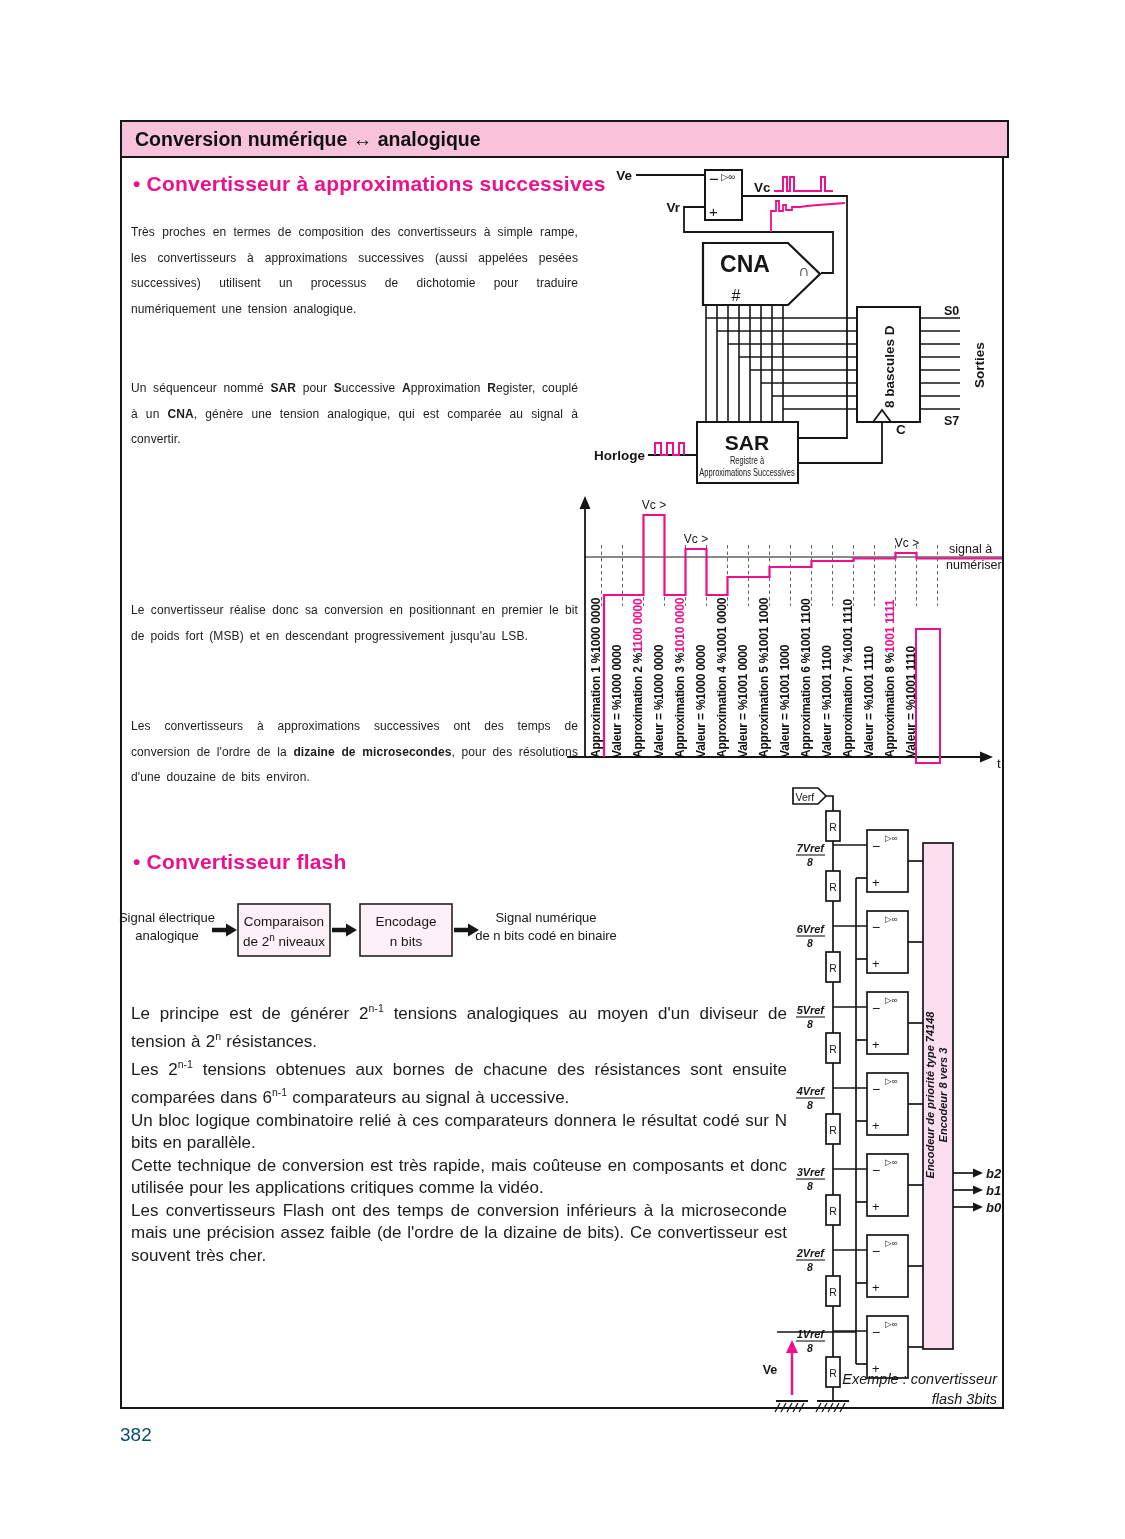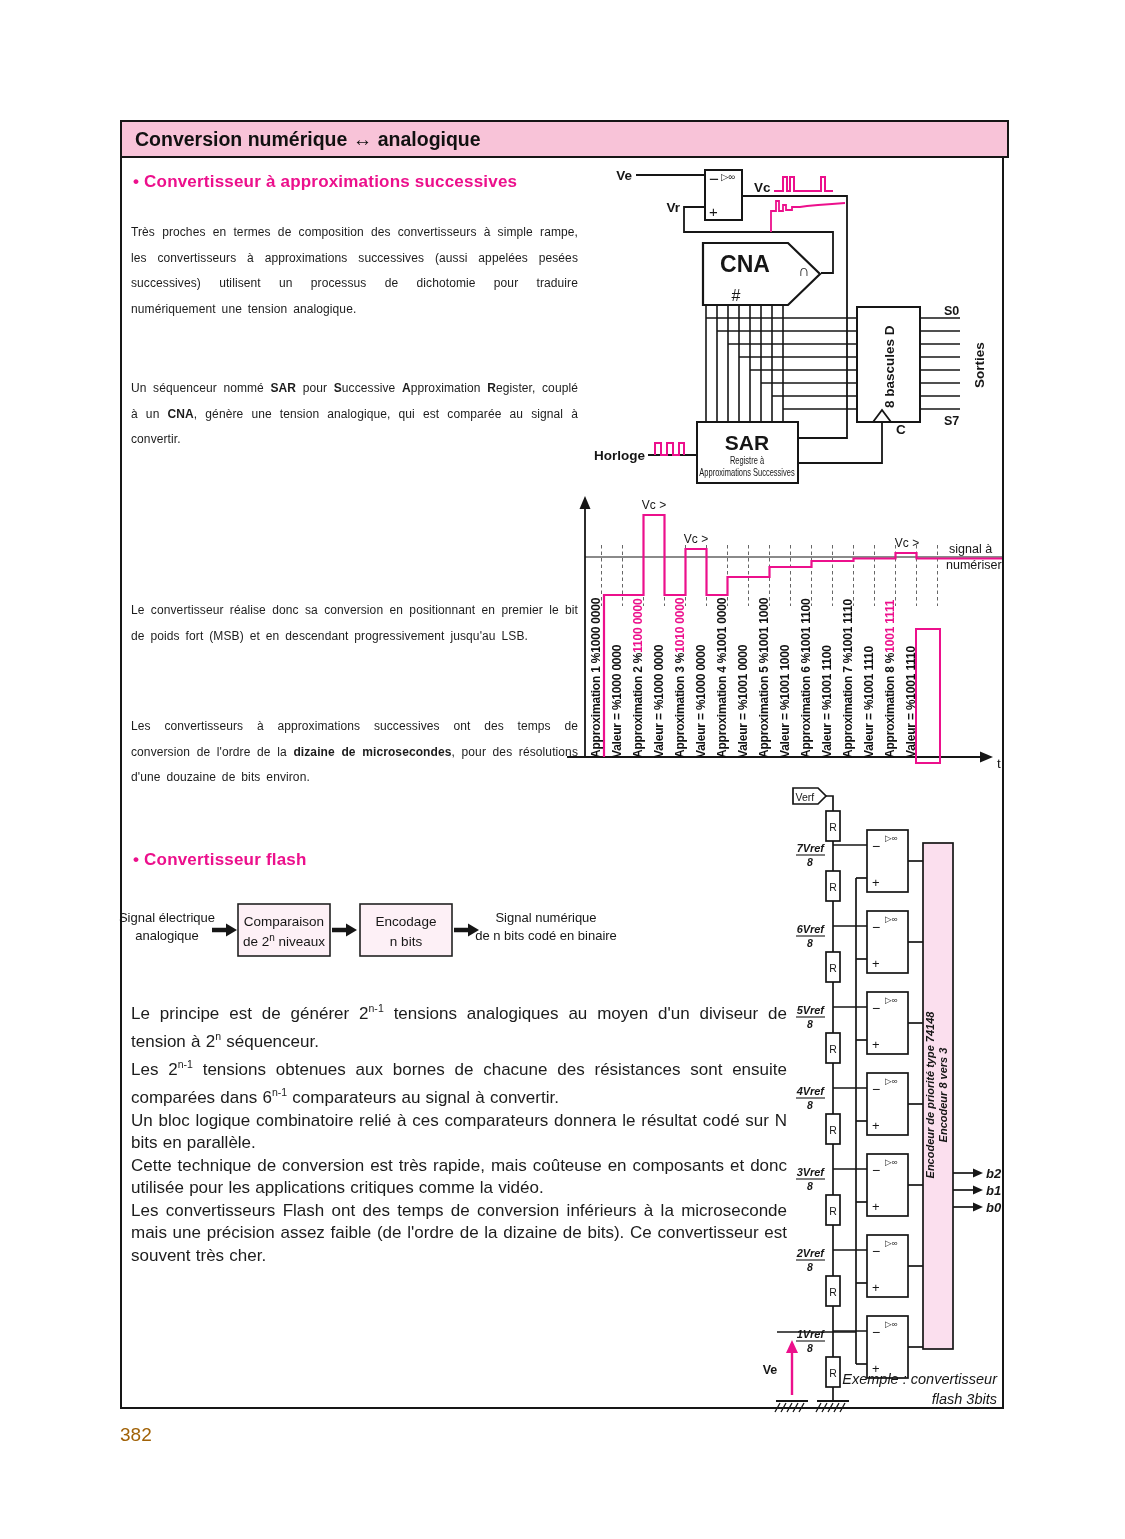--- a/index.html
+++ b/index.html
@@ -4,35 +4,35 @@
 <style>
   :root{ --magenta:#ec108c; --ink:#161616; }
   html,body{margin:0;padding:0;background:#fff;}
   .page{position:relative;width:1125px;height:1539px;background:#fff;
         font-family:"Liberation Sans",sans-serif;overflow:hidden;color:#1c1c1c;padding-left:28px;}
   .abs{position:absolute;}
   .frame{left:120px;top:120px;width:880px;height:1285px;border:2.5px solid var(--ink);background:#fff;}
   .header{left:120px;top:120px;width:872px;height:34px;border:2.5px solid var(--ink);
           background:#f8c3d8;display:flex;align-items:center;padding-left:13px;
           font-weight:bold;font-size:19.5px;color:#111;}
-  .sec-title{font-size:17px;font-weight:bold;color:var(--magenta);letter-spacing:.2px;}
+  .sec-title{font-size:21px;font-weight:bold;color:var(--magenta);letter-spacing:.2px;}
   .body-p{width:447px;font-size:12px;line-height:25.5px;text-align:justify;
           word-spacing:2.5px;letter-spacing:.1px;}
   .flash-paras{width:656px;}
   .flash-paras p{margin:0;font-size:17px;line-height:22.5px;text-align:justify;word-spacing:.5px;}
   .mt1{margin-top:22px;}
   .mt2{margin-top:23px;}
   .mt3{margin-top:48px;}
   sup{font-size:.62em;}
   .tlabel{position:absolute;height:15px;line-height:15px;font-size:12px;font-weight:bold;
           white-space:nowrap;transform-origin:0 100%;transform:rotate(-90deg);
           color:#111;letter-spacing:-.2px;}
   .tlabel .pk{color:var(--magenta);}
   .tbox{position:absolute;border:2px solid var(--magenta);}
-  .pgnum{left:120px;top:1424px;font-size:19px;color:#a16207;}
+  .pgnum{left:120px;top:1424px;font-size:19px;color:#0c4a6e;}
   svg{position:absolute;overflow:visible;}
   svg text{font-family:"Liberation Sans",sans-serif;fill:var(--ink);}
 </style>
 </head>
 <body>
 
 <div class="page">
 
   <div class="abs frame"></div>
   <div class="abs header">
@@ -60,22 +60,22 @@
     <rect x="240" y="11" width="92" height="52" fill="#fdf0f6" stroke="#222" stroke-width="1.6"></rect>
     <text x="286" y="33" text-anchor="middle" font-size="13.5">Encodage</text>
     <text x="286" y="53" text-anchor="middle" font-size="13.5">n bits</text>
     <line x1="334" y1="37" x2="349" y2="37" stroke="#161616" stroke-width="4.5"></line>
     <polygon points="359,37 348,30.5 348,43.5" fill="#161616"></polygon>
     <text x="426" y="29" text-anchor="middle" font-size="13">Signal numérique</text>
     <text x="426" y="47" text-anchor="middle" font-size="13">de n bits codé en binaire</text>
   </svg>
 
   <div class="abs flash-paras" style="left:131px;top:997px">
-    <p><span>Le principe est de générer 2</span><sup>n-1</sup><span> tensions analogiques au moyen d'un diviseur de tension à 2</span><sup>n</sup><span> séquenceur.</span></p>
-    <p><span>Les 2</span><sup>n-1</sup><span> tensions obtenues aux bornes de chacune des résistances sont ensuite comparées dans 6</span><sup>n-1</sup><span> comparateurs au signal à convertir.</span></p>
+    <p><span>Le principe est de générer 2</span><sup>n-1</sup><span> tensions analogiques au moyen d'un diviseur de tension à 2</span><sup>n</sup><span> résistances.</span></p>
+    <p><span>Les 2</span><sup>n-1</sup><span> tensions obtenues aux bornes de chacune des résistances sont ensuite comparées dans 6</span><sup>n-1</sup><span> comparateurs au signal à uccessive.</span></p>
     <p class="mt1"><span>Un bloc logique combinatoire relié à ces comparateurs donnera le résultat codé sur N bits en parallèle.</span></p>
     <p class="mt2"><span>Cette technique de conversion est très rapide, mais coûteuse en composants et donc utilisée pour les applications critiques comme la vidéo.</span></p>
     <p class="mt3"><span>Les convertisseurs Flash ont des temps de conversion inférieurs à la microseconde mais une précision assez faible (de l'ordre de la dizaine de bits). Ce convertisseur est souvent très cher.</span></p>
   </div>
 
   <svg id="sar-svg" style="left:560px;top:155px" width="450" height="350">
     <g stroke="#161616" stroke-width="1.8" fill="none">
       <path d="M76,20 H145"></path>
       <path d="M182,41 H287 V283 H238"></path>
       <path d="M145,52 H124 V77 H273 V118 H261"></path>

